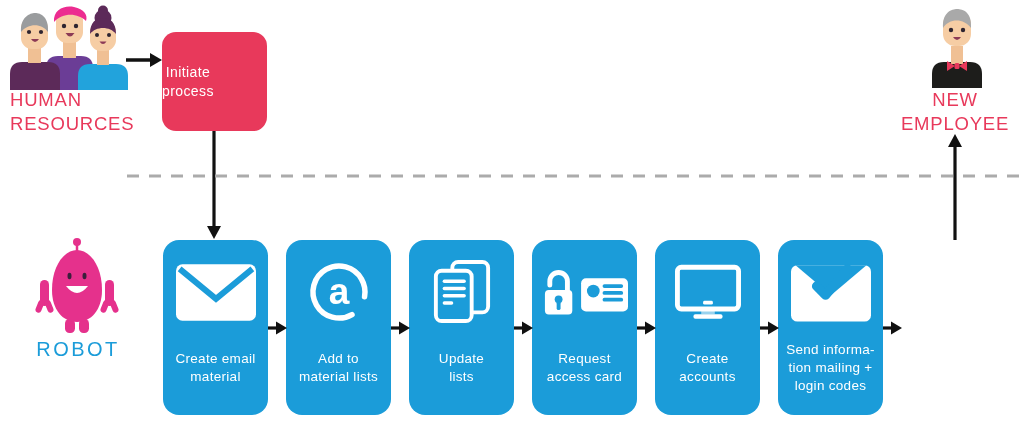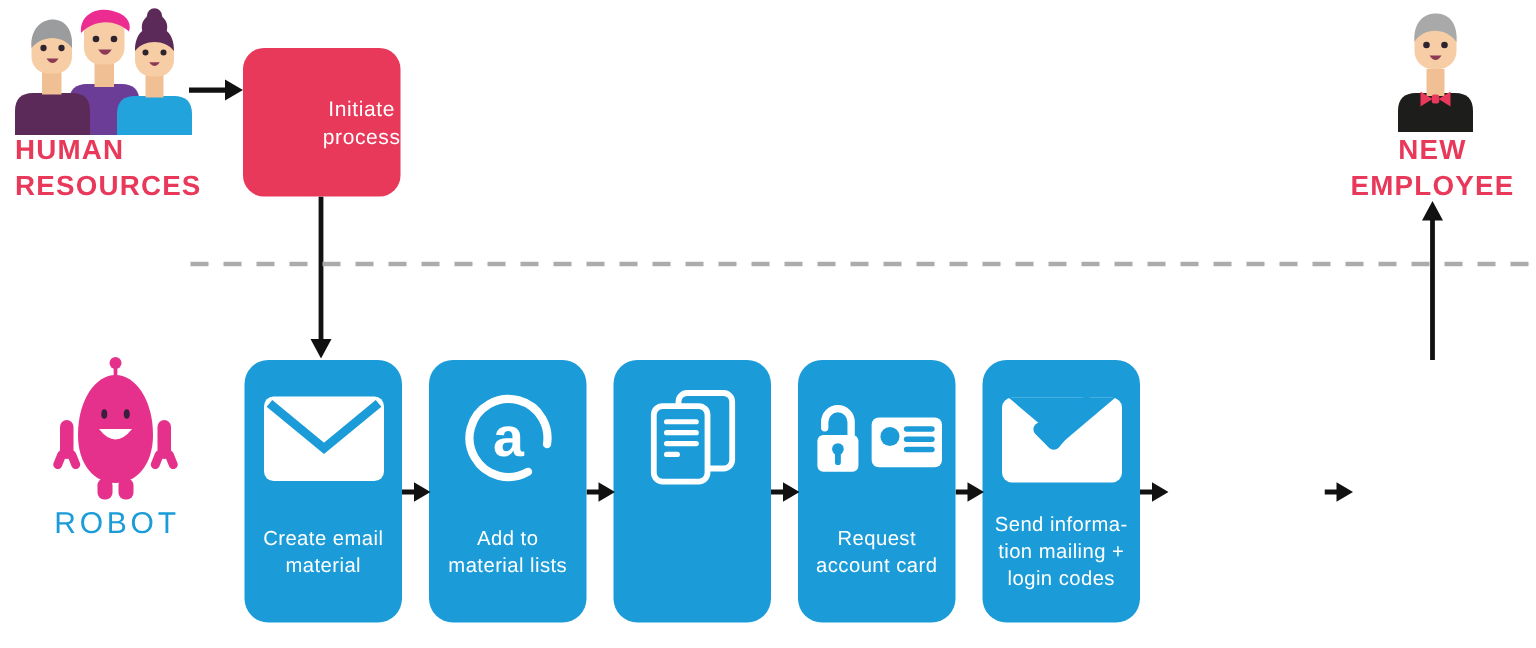--- a/index.html
+++ b/index.html
@@ -2,30 +2,30 @@
 <html><head>
 <meta charset="utf-8">
 <style>
   html,body{margin:0;padding:0;background:#ffffff;}
   .canvas{
     position:relative;width:1024px;height:432px;background:#ffffff;overflow:hidden;
     font-family:"Liberation Sans",sans-serif;
   }
   .abs{position:absolute;}
   .label-pink{
-    color:#E8395B;font-weight:bold;font-size:18.5px;line-height:24px;
+    color:#E8395B;font-weight:normal;font-size:18.5px;line-height:24px;
     letter-spacing:0.8px;white-space:pre-line;
   }
   .label-blue{
     color:#1B9CD9;font-weight:normal;font-size:20px;line-height:22px;
     letter-spacing:2.5px;white-space:pre-line;text-align:center;
   }
   .initiate-box{
     left:162px;top:32px;width:105px;height:99px;background:#E8395B;border-radius:14px;
-    display:flex;align-items:center;justify-content:flex-end;
+    display:flex;align-items:center;justify-content:flex-start;
   }
   .initiate-box .txt{
     color:#fff;font-size:14px;line-height:1.35;text-align:center;white-space:pre-line;
     letter-spacing:0.4px;
   }
   .steps-row{
     left:163px;top:240px;display:flex;gap:18px;
   }
   .step-box{
     width:105px;height:175px;background:#1B9CD9;border-radius:16px;
@@ -176,42 +176,60 @@
       <div class="step-icon">
         <svg width="60" height="64" viewBox="0 0 62 66">
           <rect x="21" y="2" width="37" height="52" rx="6" fill="none" stroke="#ffffff" stroke-width="4"></rect>
           <rect x="4" y="11" width="37" height="52" rx="6" fill="#1B9CD9" stroke="#ffffff" stroke-width="4"></rect>
           <rect x="11" y="20" width="24" height="3.6" rx="1.8" fill="#ffffff"></rect>
           <rect x="11" y="27.5" width="24" height="3.6" rx="1.8" fill="#ffffff"></rect>
           <rect x="11" y="35" width="24" height="3.6" rx="1.8" fill="#ffffff"></rect>
           <rect x="11" y="42.5" width="11" height="3.6" rx="1.8" fill="#ffffff"></rect>
         </svg>
       </div>
+      <div class="step-label">
+          <span>Update
+lists</span>
+        </div>
     </div>
 
     <div class="step-box">
       <div class="step-icon">
         <svg width="86" height="50" viewBox="0 0 88 50">
           <path d="M8,18 L8,14 A9,9 0 0 1 26,14 L26,24" stroke="#ffffff" stroke-width="5" fill="none" stroke-linecap="round"></path>
           <rect x="3" y="23" width="28" height="25" rx="4" fill="#ffffff"></rect>
           <circle cx="17" cy="32.5" r="4" fill="#1B9CD9"></circle>
           <rect x="15" y="34.5" width="4" height="9" rx="2" fill="#1B9CD9"></rect>
           <rect x="40" y="11" width="48" height="34" rx="5" fill="#ffffff"></rect>
           <circle cx="52.5" cy="24" r="6.5" fill="#1B9CD9"></circle>
           <rect x="62" y="17" width="21" height="3.8" rx="1.9" fill="#1B9CD9"></rect>
           <rect x="62" y="24" width="21" height="3.8" rx="1.9" fill="#1B9CD9"></rect>
           <rect x="62" y="31" width="21" height="3.8" rx="1.9" fill="#1B9CD9"></rect>
         </svg>
       </div>
       <div class="step-label">
           <span>Request
-account card</span>
-        </div>
-    </div>
-
+access card</span>
+        </div>
+    </div>
+
+    <div class="step-box">
+      <div class="step-icon">
+        <svg width="66" height="56" viewBox="0 0 68 56">
+          <rect x="2.5" y="2.5" width="63" height="43" rx="4" fill="none" stroke="#ffffff" stroke-width="5"></rect>
+          <rect x="29" y="37" width="10" height="4" rx="1.5" fill="#ffffff"></rect>
+          <rect x="27" y="45.5" width="14" height="5.5" fill="#ffffff" opacity="0.55"></rect>
+          <rect x="19" y="51" width="30" height="4.5" rx="2" fill="#ffffff"></rect>
+        </svg>
+      </div>
+      <div class="step-label">
+          <span>Create
+accounts</span>
+        </div>
+    </div>
 
     <div class="step-box">
       <div class="step-icon">
         <svg width="80" height="59" viewBox="0 0 88 64">
           <rect x="0" y="2" width="88" height="62" rx="7" fill="#ffffff"></rect>
           <polygon points="5,2 83,2 44,35" fill="#1B9CD9"></polygon>
           <path d="M3,8 L44,42 L85,8" stroke="#ffffff" stroke-width="8" fill="none"></path>
           <path d="M28,25 L38,35 L62,6" stroke="#1B9CD9" stroke-width="10" fill="none" stroke-linecap="round" stroke-linejoin="round"></path>
         </svg>
       </div>

